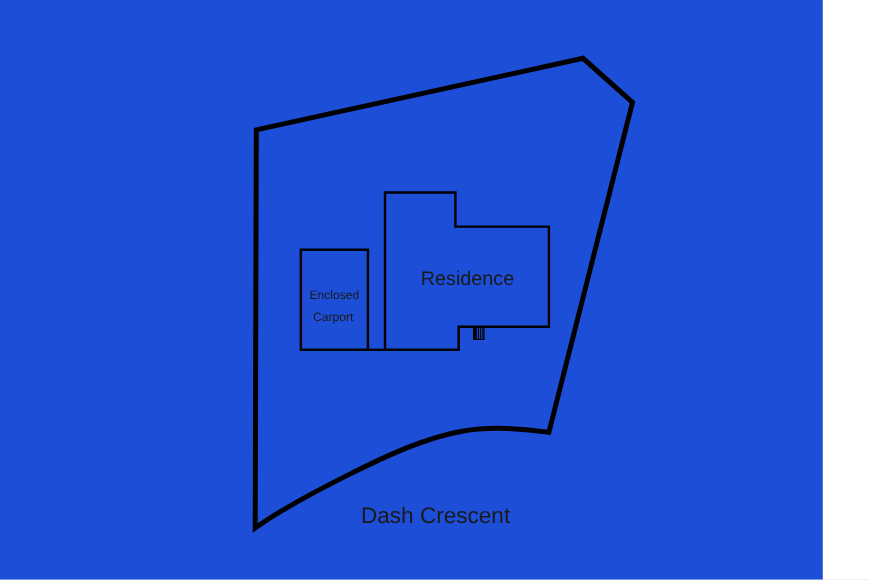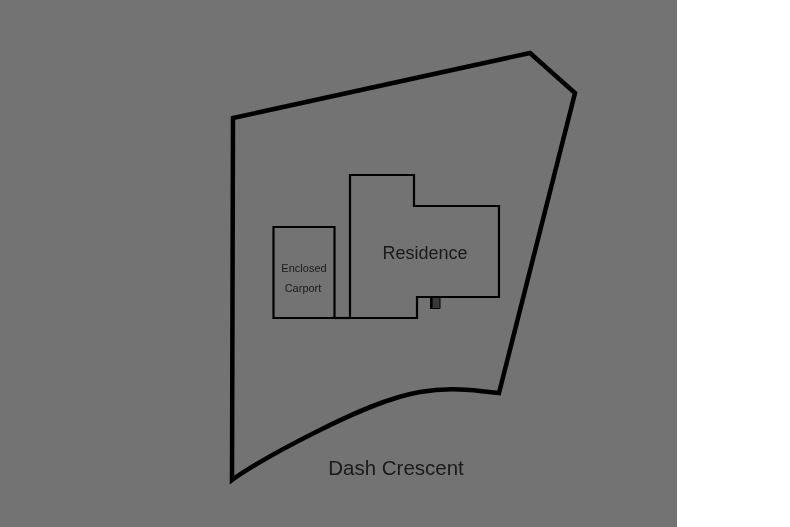--- a/index.html
+++ b/index.html
@@ -2,23 +2,23 @@
 <html><head>
 <meta charset="utf-8">
 <style>
   html, body {
     margin: 0;
     padding: 0;
     background: #ffffff;
   }
   .canvas-wrap {
     position: relative;
-    width: 677px;
+    width: 748px;
     height: 527px;
-    background: #737373;
+    background: #1d4ed8;
     overflow: hidden;
     font-family: "Liberation Sans", sans-serif;
   }
   svg { display: block; }
   .outline {
     fill: none;
     stroke-linejoin: miter;
     stroke-linecap: butt;
   }
   .plan-text {

